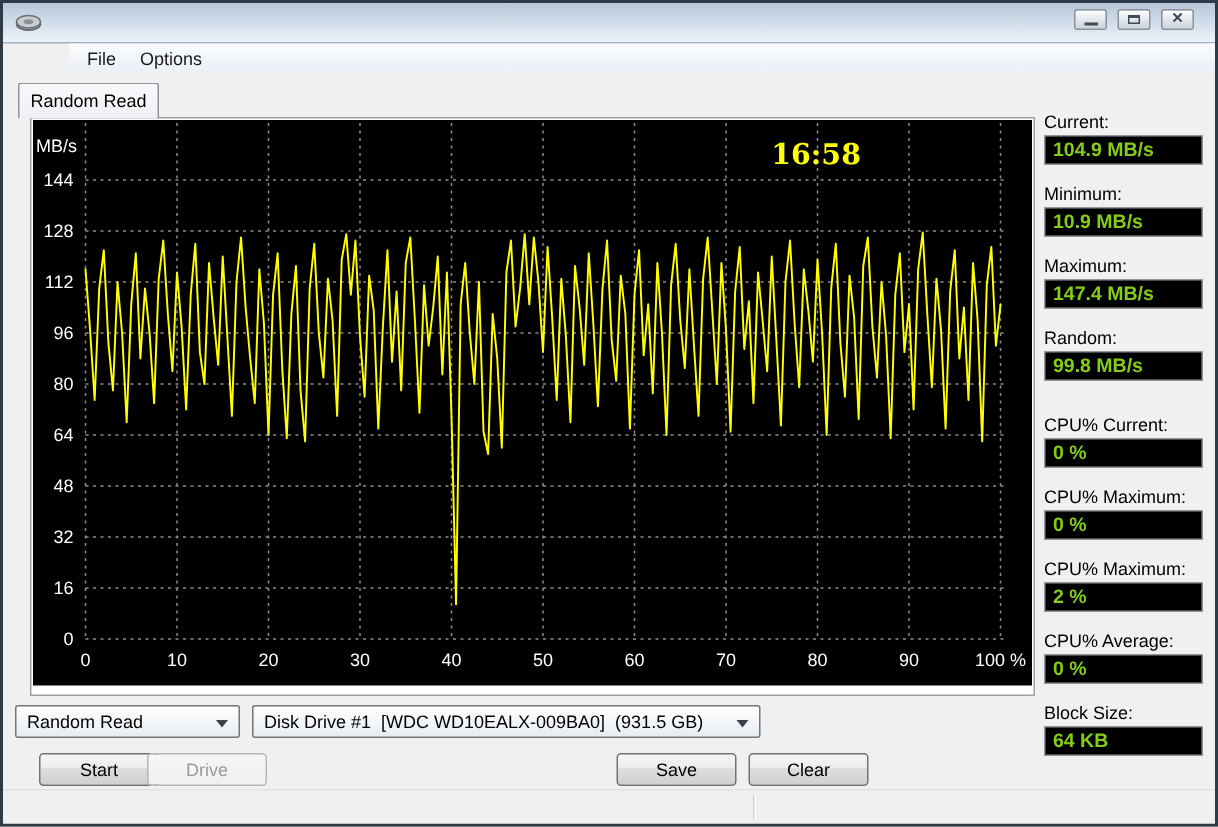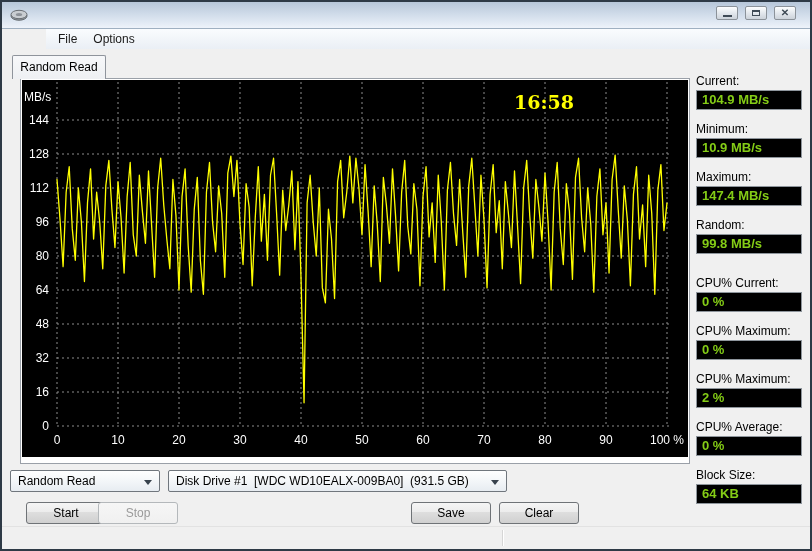--- a/index.html
+++ b/index.html
@@ -161,21 +161,21 @@
   <div class="combo" style="left:8px;top:468px;width:150px;">
     <span>Random Read</span>
     <span class="combo-arrow"></span>
   </div>
   <div class="combo" style="left:166px;top:468px;width:339px;">
     <span style="white-space:pre">Disk Drive #1  [WDC WD10EALX-009BA0]  (931.5 GB)</span>
     <span class="combo-arrow"></span>
   </div>
 
   <div class="btn" style="left:8px;top:500px;margin-left:16px;">Start</div>
-  <div class="btn disabled" style="left:96px;top:500px;">Stop</div>
+  <div class="btn disabled" style="left:96px;top:500px;">Drive</div>
   <div class="btn" style="left:409px;top:500px;">Save</div>
   <div class="btn" style="left:497px;top:500px;">Clear</div>
 
   <div class="statusbar">
     <div class="status-sep"></div>
   </div>
 
 </div>
 
 </body></html>

